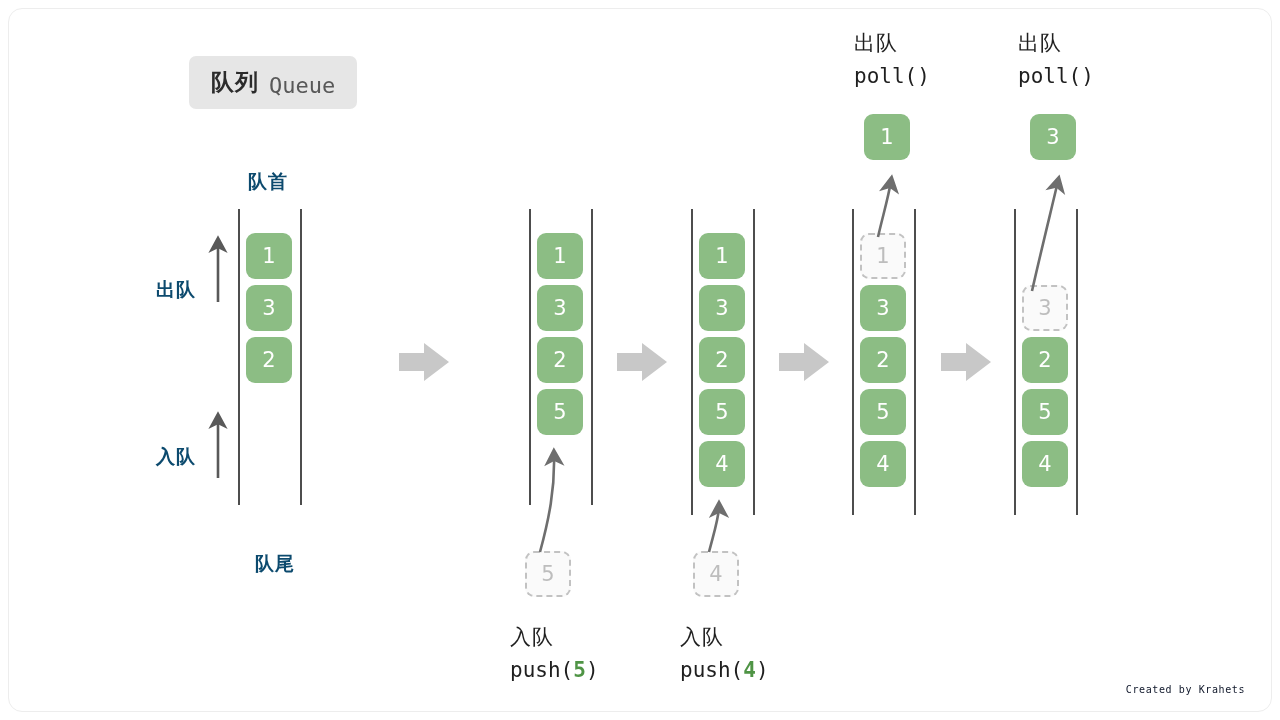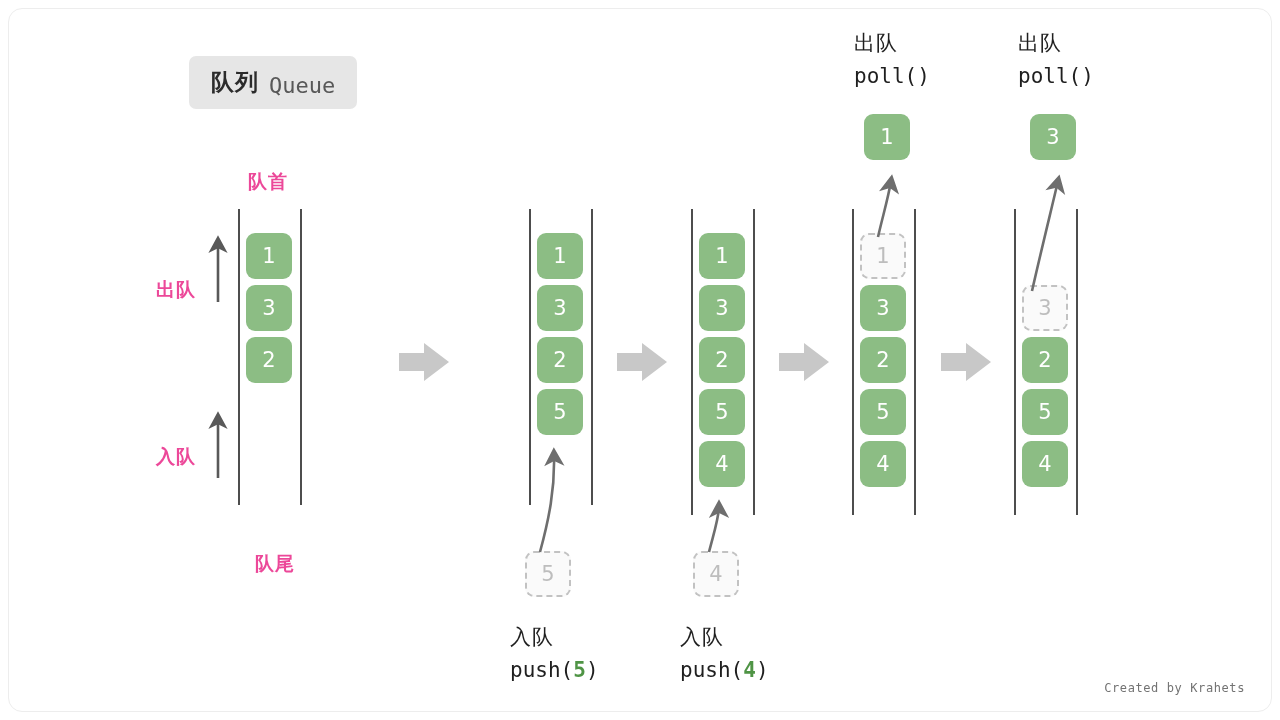--- a/index.html
+++ b/index.html
@@ -52,21 +52,21 @@
     font-size: 22px;
     color: #585858;
   }
 
   
   .cn-label {
     position: absolute;
     font-family: "DejaVu Sans", sans-serif;
     font-size: 19px;
     font-weight: bold;
-    color: #ec4899;
+    color: #0c4a6e;
     white-space: nowrap;
     letter-spacing: 1px;
   }
   .op-label {
     position: absolute;
     white-space: nowrap;
     text-align: left;
     line-height: 1.55;
   }
   .op-cn {
@@ -142,22 +142,22 @@
     height: 704px;
     pointer-events: none;
   }
 
   
   .watermark {
     position: absolute;
     right: 26px;
     bottom: 16px;
     font-family: "DejaVu Sans Mono", monospace;
-    font-size: 12px;
-    color: #737373;
+    font-size: 10px;
+    color: #0f172a;
     letter-spacing: 0.6px;
   }
 </style>
 </head>
 <body>
 
 <div class="card">
 
   <div class="title-badge">
     <span class="title-cn">队列</span>

